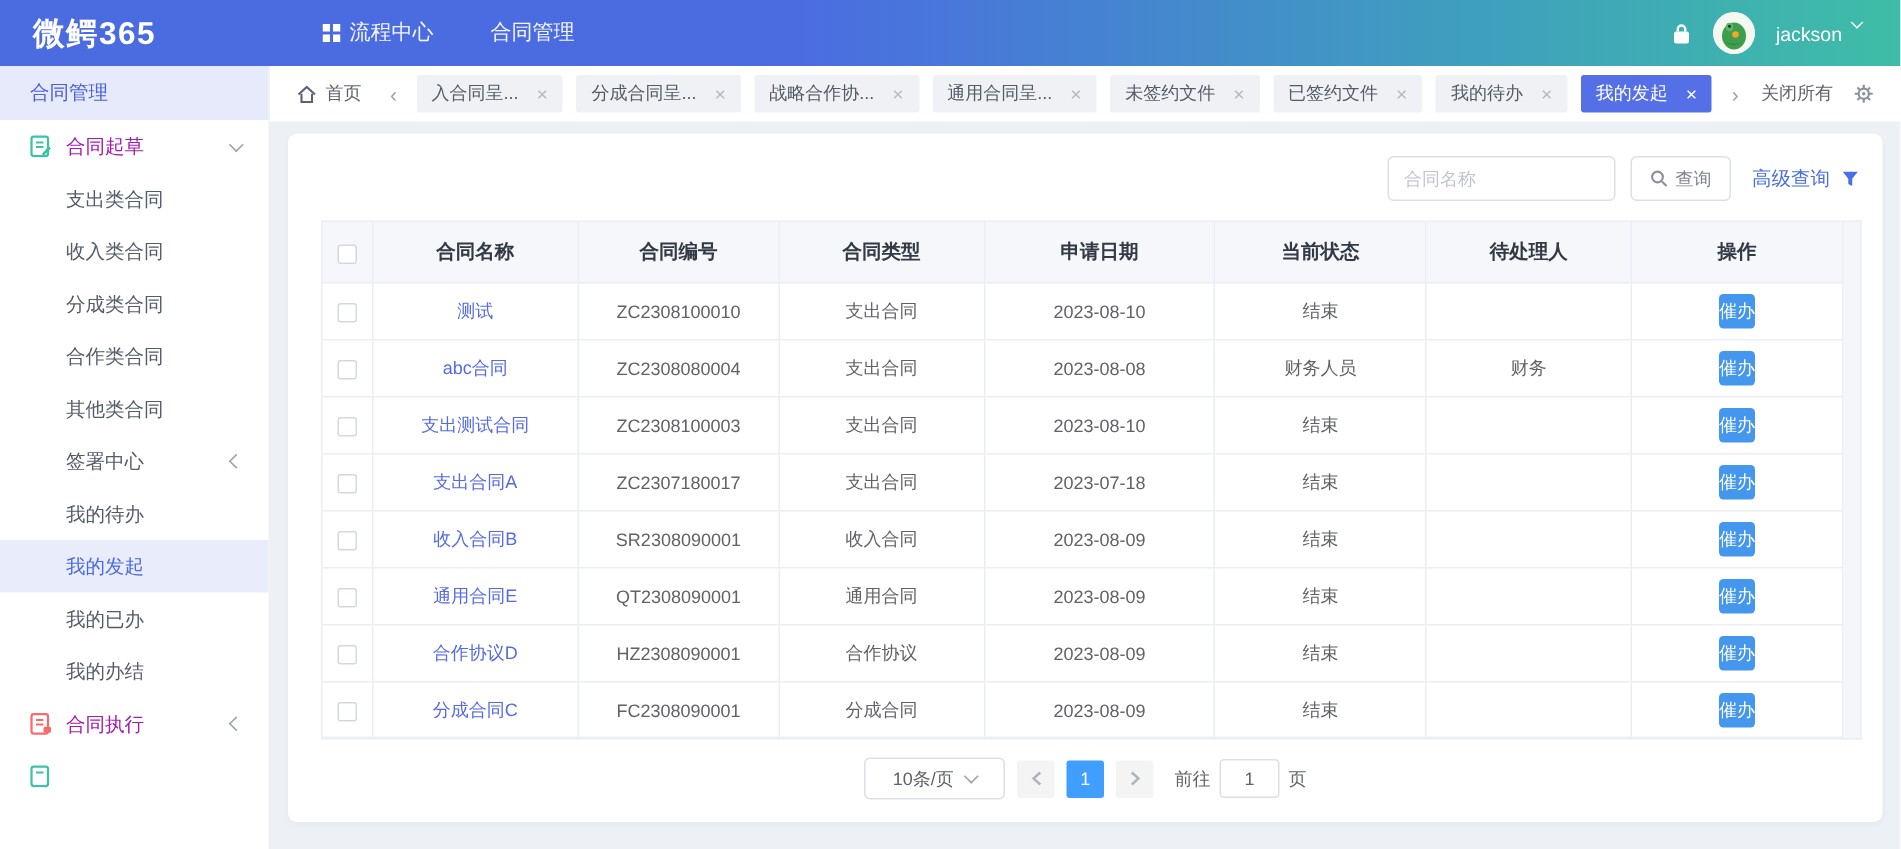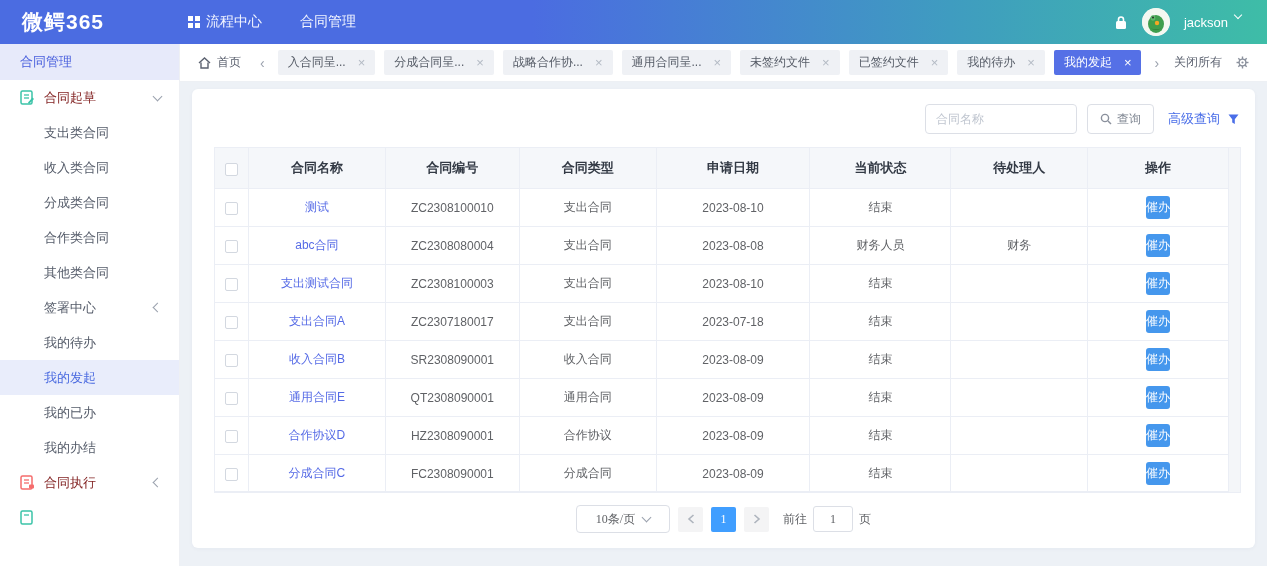--- a/index.html
+++ b/index.html
@@ -3,32 +3,32 @@
 <meta charset="utf-8">
 <style>
   * { box-sizing: border-box; margin: 0; padding: 0; }
   html,body { width:1267px; height:566px; overflow:hidden;
     font-family:"Liberation Sans","DejaVu Sans",sans-serif; }
 
   
   .header { height:44px; display:flex; align-items:center; color:#fff;
     background:linear-gradient(90deg,#4b6ce1 0%,#4b6ce1 42%,#3f9cc0 75%,#3ebda7 100%); }
   .logo { width:180px; padding-left:22px; font-size:21px; font-weight:bold; letter-spacing:1px; }
-  .topnav { display:flex; gap:38px; margin-left:8px; font-size:14px; }
+  .topnav { display:flex; gap:38px; margin-left:35px; font-size:14px; }
   .topnav-item { display:flex; align-items:center; gap:6px; cursor:pointer; color:#f2f5ff; }
   .header-right { margin-left:auto; display:flex; align-items:center; gap:14px; padding-right:26px; }
   .avatar { width:28px; height:28px; border-radius:50%; background:#eef6ee; overflow:hidden;
     display:flex; align-items:center; justify-content:center; }
   .user-name { font-size:13px; display:flex; align-items:flex-start; gap:7px; }
 
   
   .app-body { display:flex; height:522px; }
   .sidebar { width:180px; background:#fff; border-right:1px solid #eef0f4; overflow:hidden; font-size:13px; }
   .sidebar-title { height:36px; line-height:36px; padding-left:20px; background:#e7eafa; color:#4a60dd; }
-  .menu-row { height:35px; display:flex; align-items:center; padding:0 18px 0 20px; color:#7f1d1d; cursor:pointer; }
+  .menu-row { height:35px; display:flex; align-items:center; padding:0 18px 0 20px; color:#a21caf; cursor:pointer; }
   .menu-row .micon { width:15px; height:15px; margin-right:9px; flex:0 0 auto; }
   .menu-row .chev { margin-left:auto; }
   .sub-row { height:35px; line-height:35px; padding-left:44px; color:#545b69; cursor:pointer;
     display:flex; align-items:center; }
   .sub-row .chev { margin-left:auto; margin-right:18px; }
   .sub-row.active { background:#e9edfb; color:#4a6ae0; }
 
   
   .chev { width:7px; height:7px; border-right:1.5px solid #9aa1ad; border-bottom:1.5px solid #9aa1ad; display:inline-block; }
   .chev.down { transform:rotate(45deg); margin-top:-3px; }
@@ -73,21 +73,21 @@
     overflow:hidden; white-space:nowrap; }
   .gutter { width:12px; background:#f4f6f9; border-top:1px solid #ebeef5; border-right:1px solid #ebeef5;
     border-bottom:1px solid #ebeef5; }
   .checkbox { width:13px; height:13px; border:1px solid #d3d8e0; border-radius:2px; background:#fff;
     display:inline-block; vertical-align:middle; cursor:pointer; }
   .link { color:#556ae6; text-decoration:none; cursor:pointer; }
   .urge-btn { background:#4597ed; color:#fff; border:none; border-radius:3px; height:23px; padding:0 0;
     font-size:12px; cursor:pointer; font-family:inherit; }
 
   .pagination { display:flex; align-items:center; justify-content:center; gap:8px;
-    padding:13px 0 15px; font-size:12px; color:#606266;font-family:Liberation Serif, serif; }
+    padding:13px 0 15px; font-size:12px; color:#606266; }
   .page-size { width:94px; height:28px; border:1px solid #dcdfe6; border-radius:4px;
     display:flex; align-items:center; justify-content:center; gap:8px; cursor:pointer; color:#606266; }
   .pager-btn { width:25px; height:25px; background:#f4f4f5; border-radius:2px; display:flex;
     align-items:center; justify-content:center; cursor:pointer; }
   .page-num { width:25px; height:25px; border-radius:2px; display:flex; align-items:center;
     justify-content:center; cursor:pointer; }
   .page-num.active { background:#409eff; color:#fff; }
   .goto-wrap { display:flex; align-items:center; gap:6px; margin-left:6px; }
   .goto-input { width:40px; height:26px; border:1px solid #dcdfe6; border-radius:3px; text-align:center;
     font-size:12px; color:#606266; outline:none; font-family:inherit; }

